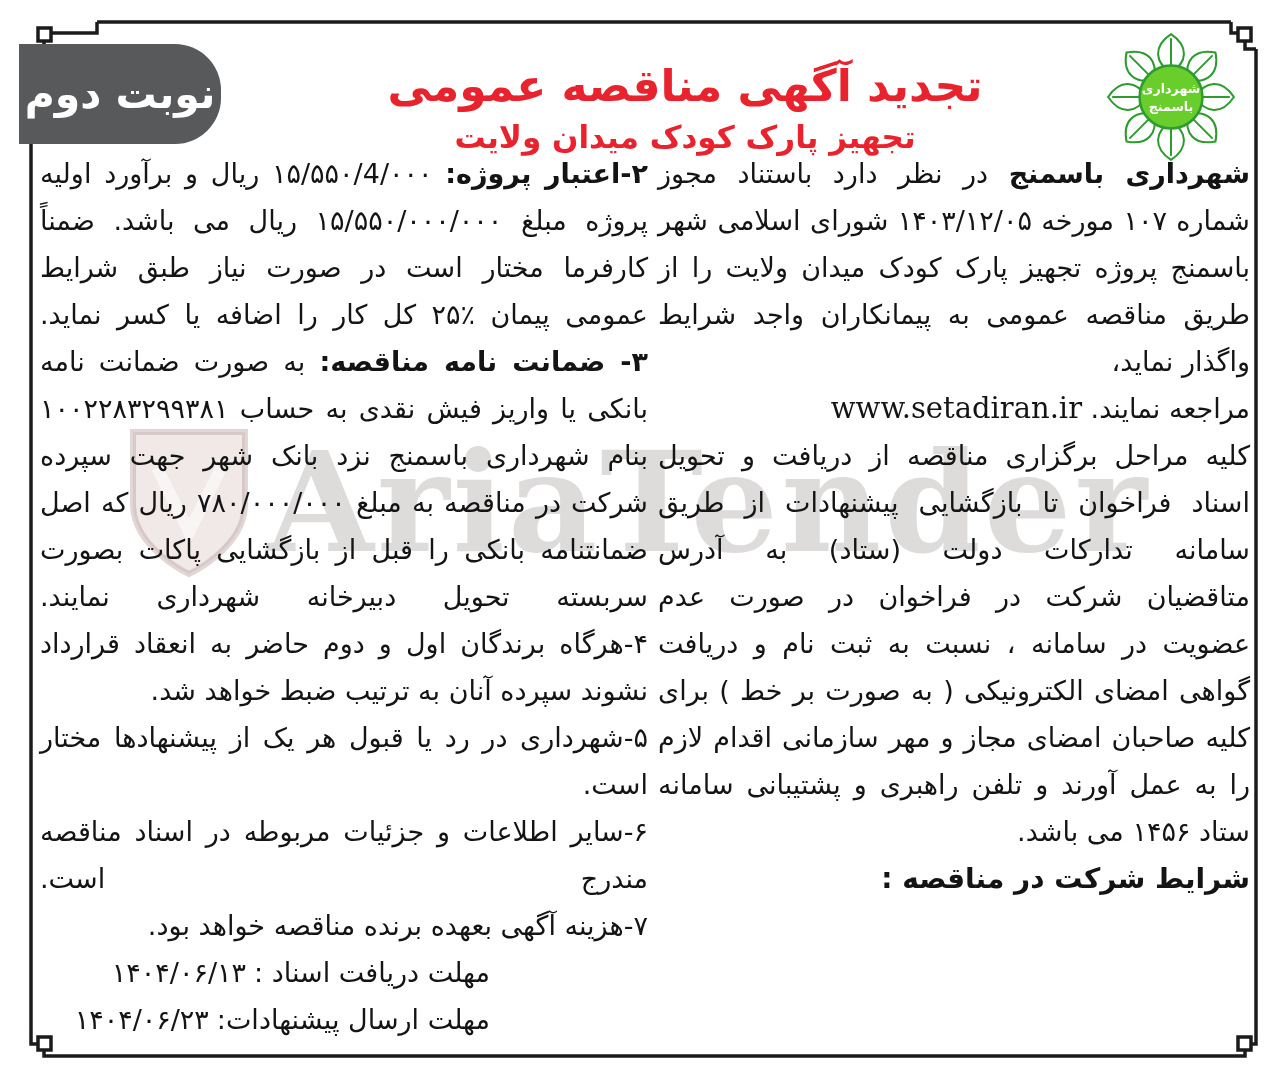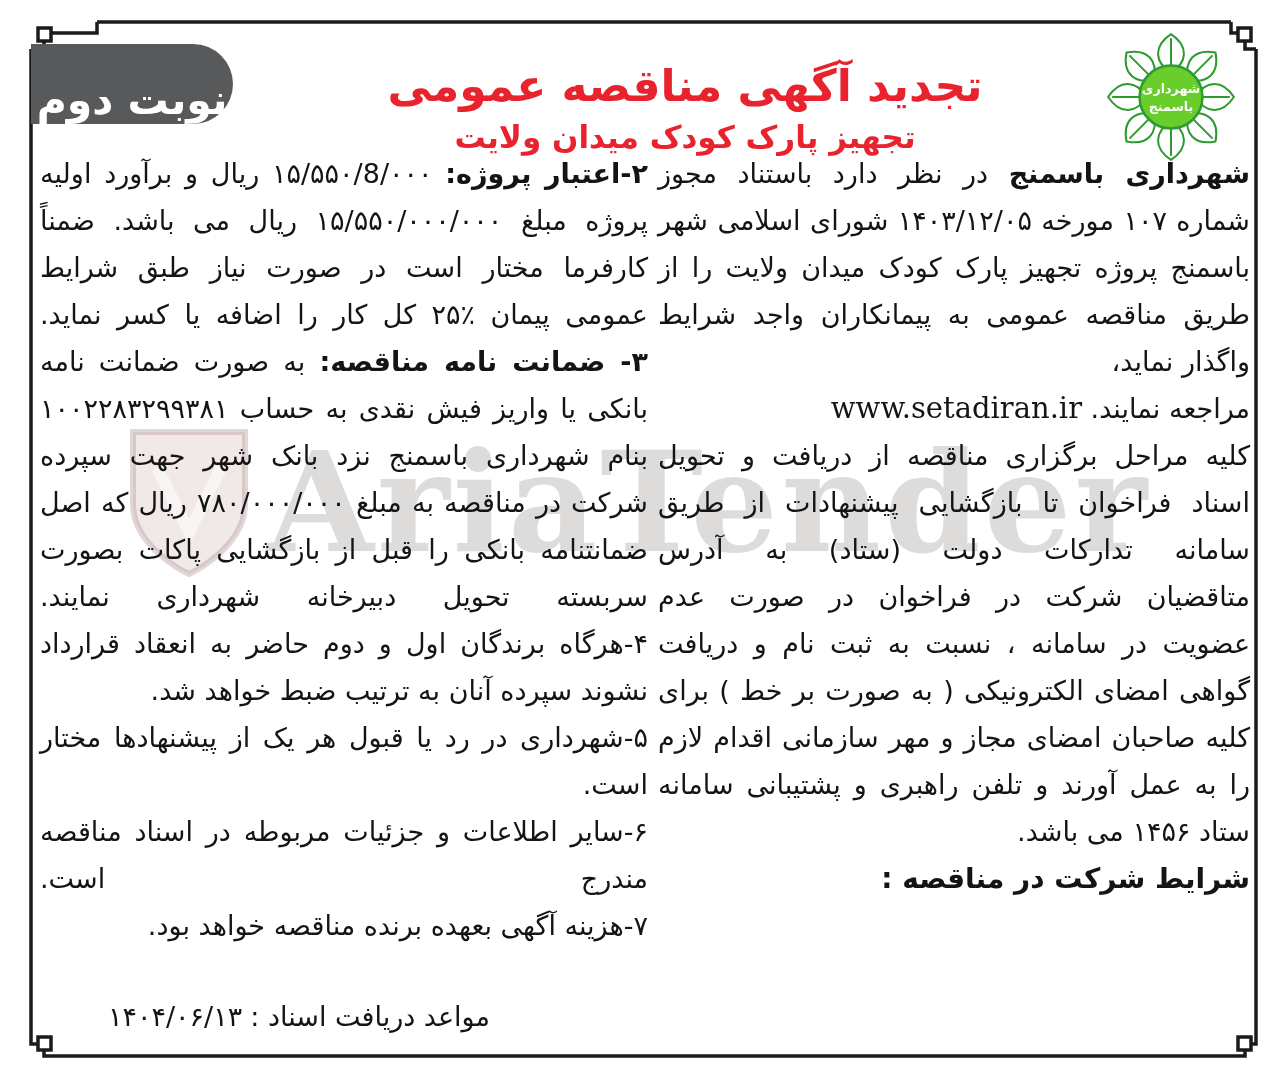--- a/index.html
+++ b/index.html
@@ -1,22 +1,22 @@
 <!DOCTYPE html>
 <html lang="fa"><head>
 <meta charset="utf-8">
 <style>
   html,body{margin:0;padding:0;background:#f6f6f4;}
   .page{position:relative;width:1279px;height:1087px;background:#ffffff;overflow:hidden;
         font-family:"DejaVu Sans",sans-serif;color:#141414;}
   svg.frame{position:absolute;left:0;top:0;width:1279px;height:1087px;}
 
   
-  .badge{position:absolute;left:31px;top:44px;width:202px;height:80px;background:#58595b;
-         border-radius:0 46px 46px 0;display:flex;align-items:flex-end;justify-content:center;
+  .badge{position:absolute;left:19px;top:44px;width:202px;height:100px;background:#58595b;
+         border-radius:0 46px 46px 0;display:flex;align-items:center;justify-content:center;
          direction:rtl;color:#ffffff;font-weight:bold;font-size:41px;}
 
   
   .header{position:absolute;left:290px;top:30px;width:790px;text-align:center;direction:rtl;color:#e8232e;}
   .title{font-size:44px;font-weight:bold;line-height:1.25;margin-top:28px;}
   .subtitle{font-size:31px;font-weight:bold;margin-top:6px;}
   .logo{position:absolute;right:32px;top:26px;width:152px;height:142px;}
 
   
   .watermark{position:absolute;left:0;top:420px;width:1279px;text-align:center;}
@@ -31,21 +31,21 @@
   .col-left{left:40px;width:608px;}
   .col p{margin:0;padding:0;}
   .lead{font-weight:bold;}
   .stretch{text-align-last:justify;}
   .urlline{text-align:right;}
   .url{direction:ltr;unicode-bidi:embed;font-family:"DejaVu Serif",serif;font-size:29px;}
   .subhead{font-weight:bold;font-size:28px;}
 
   .timeline{margin-right:158px;text-align:right;}
   .timeline-h{font-weight:bold;font-size:28px;margin-left:88px;text-align:left;direction:rtl;}
-  .tl-line span{display:inline-block;margin-top:44px;}
+  .tl-line span{display:inline-block;}
   .tl-val{margin-right:8px;}
 </style>
 </head>
 <body>
 
 <div class="page">
 
   <svg class="frame" viewBox="0 0 1279 1087">
     <g stroke="#1b1b1b" stroke-width="3.5" fill="none">
       <path d="M97 22 H1231"></path>
@@ -129,28 +129,28 @@
   <div class="col col-right">
     <p><b class="lead">شهرداری باسمنج</b><span> در نظر دارد باستناد مجوز شماره ۱۰۷  مورخه ۱۴۰۳/۱۲/۰۵  شورای اسلامی شهر باسمنج پروژه تجهیز پارک کودک میدان ولایت را از طریق مناقصه عمومی به پیمانکاران واجد شرایط واگذار نماید،</span></p>
     <p class="urlline"><span>مراجعه نمایند.</span> <span class="url">www.setadiran.ir</span></p>
     <p class="stretch"><span>کلیه مراحل برگزاری مناقصه از دریافت و تحویل اسناد فراخوان تا بازگشایی پیشنهادات از طریق سامانه تدارکات دولت (ستاد) به آدرس</span></p>
     <p><span>متاقضیان شرکت در فراخوان در صورت عدم عضویت در سامانه ، نسبت به ثبت نام و دریافت گواهی امضای الکترونیکی ( به صورت بر خط ) برای کلیه صاحبان امضای مجاز و مهر سازمانی اقدام لازم را به عمل آورند و تلفن راهبری و پشتیبانی سامانه ستاد ۱۴۵۶ می باشد.</span></p>
     <p class="subhead">شرایط شرکت در مناقصه :</p>
 
   </div>
 
   <div class="col col-left">
-    <p class="stretch"><b class="lead">۲-اعتبار پروژه:</b><span> ۱۵/۵۵۰/8/۰۰۰ ریال و برآورد اولیه پروژه مبلغ ۱۵/۵۵۰/۰۰۰/۰۰۰ ریال می باشد. ضمناً کارفرما مختار است در صورت نیاز طبق شرایط عمومی پیمان ٪۲۵ کل کار را اضافه یا کسر نماید.</span></p>
+    <p class="stretch"><b class="lead">۲-اعتبار پروژه:</b><span> ۱۵/۵۵۰/4/۰۰۰ ریال و برآورد اولیه پروژه مبلغ ۱۵/۵۵۰/۰۰۰/۰۰۰ ریال می باشد. ضمناً کارفرما مختار است در صورت نیاز طبق شرایط عمومی پیمان ٪۲۵ کل کار را اضافه یا کسر نماید.</span></p>
     <p class="stretch"><b class="lead">۳- ضمانت نامه مناقصه:</b><span> به صورت ضمانت نامه بانکی یا واریز فیش نقدی به حساب ۱۰۰۲۲۸۳۲۹۹۳۸۱ بنام شهرداری باسمنج نزد بانک شهر جهت سپرده شرکت در مناقصه به مبلغ ۷۸۰/۰۰۰/۰۰۰ ریال که اصل ضمانتنامه بانکی را قبل از بازگشایی پاکات بصورت سربسته تحویل دبیرخانه شهرداری نمایند.</span></p>
     <p><span>۴-هرگاه برندگان اول و دوم حاضر به انعقاد قرارداد نشوند سپرده آنان به ترتیب ضبط خواهد شد.</span></p>
     <p class="stretch"><span>۵-شهرداری در رد یا قبول هر یک از پیشنهادها مختار است.</span></p>
     <p class="stretch"><span>۶-سایر اطلاعات و جزئیات مربوطه در اسناد مناقصه مندرج است.</span></p>
     <p><span>۷-هزینه آگهی بعهده برنده مناقصه خواهد بود.</span></p>
 
     <div class="timeline">
-      <div class="tl-line"><span>مواعد دریافت اسناد :</span><span class="tl-val">۱۴۰۴/۰۶/۱۳</span></div>
+      <div class="tl-line"><span>مهلت دریافت اسناد :</span><span class="tl-val">۱۴۰۴/۰۶/۱۳</span></div>
       <div class="tl-line"><span>مهلت ارسال پیشنهادات:</span><span class="tl-val">۱۴۰۴/۰۶/۲۳</span></div>
 
     </div>
 
   </div>
 
 </div>
 
 </body></html>

